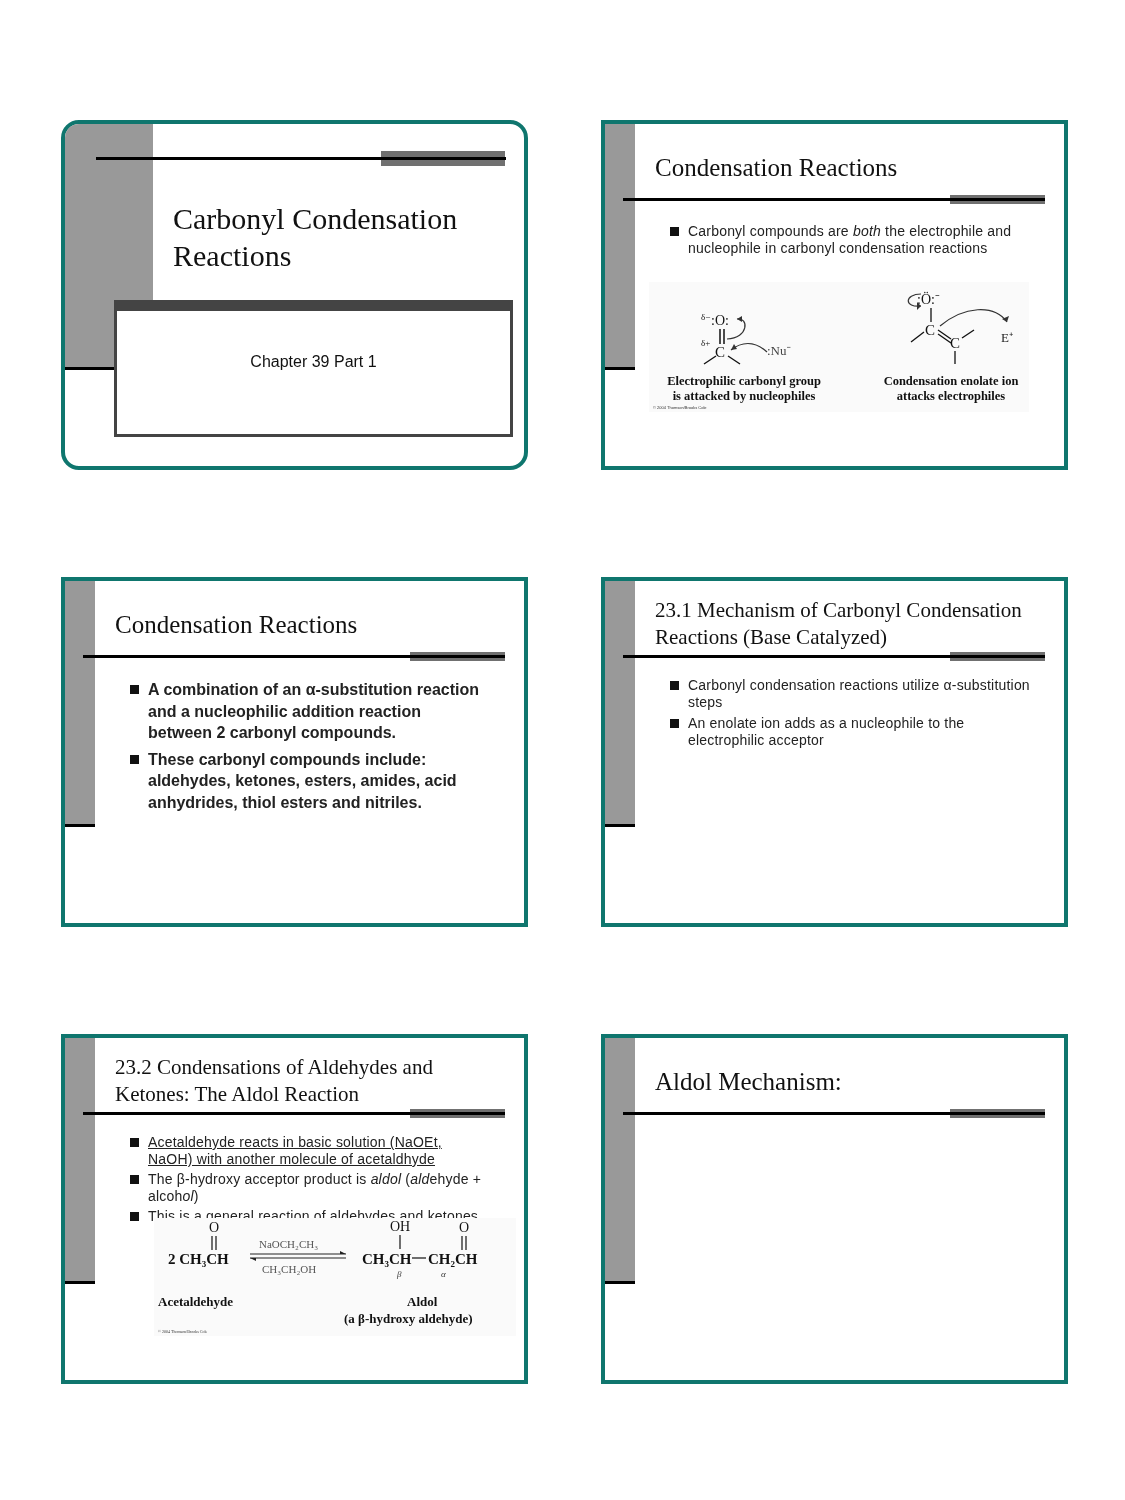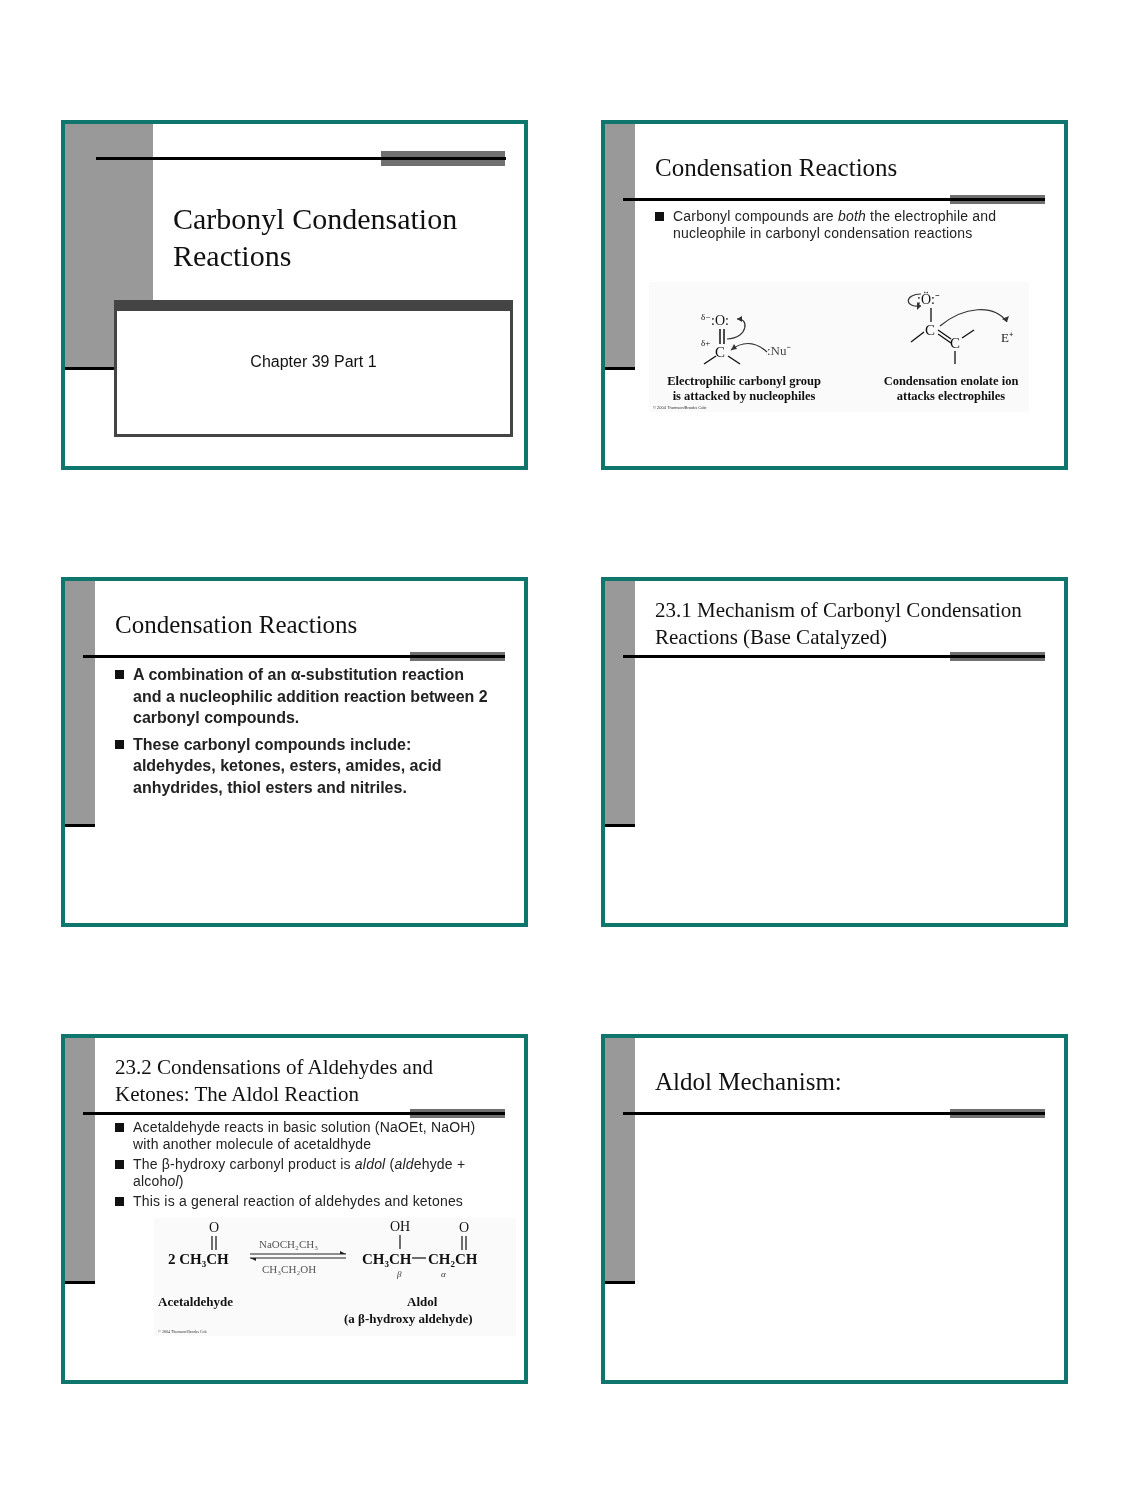--- a/index.html
+++ b/index.html
@@ -19,21 +19,21 @@
     position: absolute; left: 18px; width: 422px; height: 3px; background: #000; top: 74px;
   }
   .rule-bar {
     position: absolute; left: 345px; width: 95px; height: 9px; background: #707070; top: 71px;
   }
   .title {
     position: absolute; left: 50px; top: 28px; right: 12px;
     font-family: "Liberation Serif", serif; font-size: 25px; line-height: 28px; color: #111;
   }
   .title.two-line { top: 16px; font-size: 21px; line-height: 27px; }
-  .bullets { position: absolute; left: 50px; right: 14px; top: 84px; margin: 0; padding: 0; list-style: none; }
+  .bullets { position: absolute; left: 50px; right: 14px; top: 84px; margin: 15px; padding: 0; list-style: none; }
   .bullets li { position: relative; padding-left: 18px; margin-bottom: 4px; font-size: 14px; line-height: 17px; letter-spacing: 0.2px; color: #222; }
   .bullets.bold li { font-weight: bold; font-size: 16px; line-height: 21.5px; margin-bottom: 5px; letter-spacing: 0; }
   .bullet-mark {
     position: absolute; left: 0; top: 4px; width: 9px; height: 9px; background: #111;
   }
   .bullets.bold .bullet-mark { top: 6px; }
 
   
   #slide-1 .sidebar { width: 88px; height: 243px; }
   #slide-1 .rule { left: 31px; width: 410px; top: 33px; }
@@ -52,21 +52,21 @@
 
   
   .figure { position: absolute; background: #fafafa; }
   .fig-caption { font-family: "Liberation Serif", serif; font-weight: bold; font-size: 12.5px; line-height: 15px; text-align: center; color: #111; }
   .copyright { font-size: 4px; color: #333; }
   svg text { font-family: "Liberation Serif", serif; }
 </style>
 </head>
 <body>
 
-<div class="slide" id="slide-1" style="left:61px; top:120px;">
+<div class="slide" id="slide-1" style="left:61px; top:120px;border-radius:18px;">
   <div class="sidebar"></div>
   <div class="rule-bar"></div>
   <div class="rule"></div>
   <div class="big-title">
     <div>Carbonyl Condensation</div>
     <div>Reactions</div>
   </div>
   <div class="subtitle-box">
     <div class="subtitle">Chapter 39 Part 1</div>
   </div>
@@ -142,35 +142,45 @@
       <span>These carbonyl compounds include: aldehydes, ketones, esters, amides, acid anhydrides, thiol esters and nitriles.</span>
     </li>
   </ul>
 </div>
 
 <div class="slide" id="slide-4" style="left:601px; top:577px;">
   <div class="sidebar"></div>
   <div class="title two-line">23.1 Mechanism of Carbonyl Condensation Reactions (Base Catalyzed)</div>
   <div class="rule-bar"></div>
   <div class="rule"></div>
+  <ul class="bullets" style="top:81px;">
+    <li>
+      <span class="bullet-mark"></span>
+      <span>Carbonyl condensation reactions utilize α-substitution steps</span>
+    </li>
+    <li>
+      <span class="bullet-mark"></span>
+      <span>An enolate ion adds as a nucleophile to the electrophilic acceptor</span>
+    </li>
+  </ul>
 </div>
 
 <div class="slide" id="slide-5" style="left:61px; top:1034px;">
   <div class="sidebar"></div>
   <div class="title two-line" style="right:60px;">23.2 Condensations of Aldehydes and Ketones: The Aldol Reaction</div>
   <div class="rule-bar"></div>
   <div class="rule"></div>
   <ul class="bullets" style="top:81px; right:20px;">
+    <li style="margin-bottom:3px;text-decoration:underline;">
+      <span class="bullet-mark"></span>
+      <span>Acetaldehyde reacts in basic solution (NaOEt, NaOH) with another molecule of acetaldhyde</span>
+    </li>
     <li style="margin-bottom:3px;">
       <span class="bullet-mark"></span>
-      <span>Acetaldehyde reacts in basic solution (NaOEt, NaOH) with another molecule of acetaldhyde</span>
-    </li>
-    <li style="margin-bottom:3px;">
-      <span class="bullet-mark"></span>
-      <span>The β-hydroxy carbonyl product is </span><em>aldol</em><span> (</span><em>ald</em><span>ehyde + alcoh</span><em>ol</em><span>)</span>
+      <span>The β-hydroxy acceptor product is </span><em>aldol</em><span> (</span><em>ald</em><span>ehyde + alcoh</span><em>ol</em><span>)</span>
     </li>
     <li>
       <span class="bullet-mark"></span>
       <span>This is a general reaction of aldehydes and ketones</span>
     </li>
   </ul>
   <div class="figure" style="left:89px; top:180px; width:362px; height:118px;">
     <svg width="362" height="118" viewBox="0 0 362 118">
       <text x="55" y="14" font-size="14" fill="#111">O</text>
       <line x1="58" y1="18" x2="58" y2="32" stroke="#111" stroke-width="1.2"></line>

